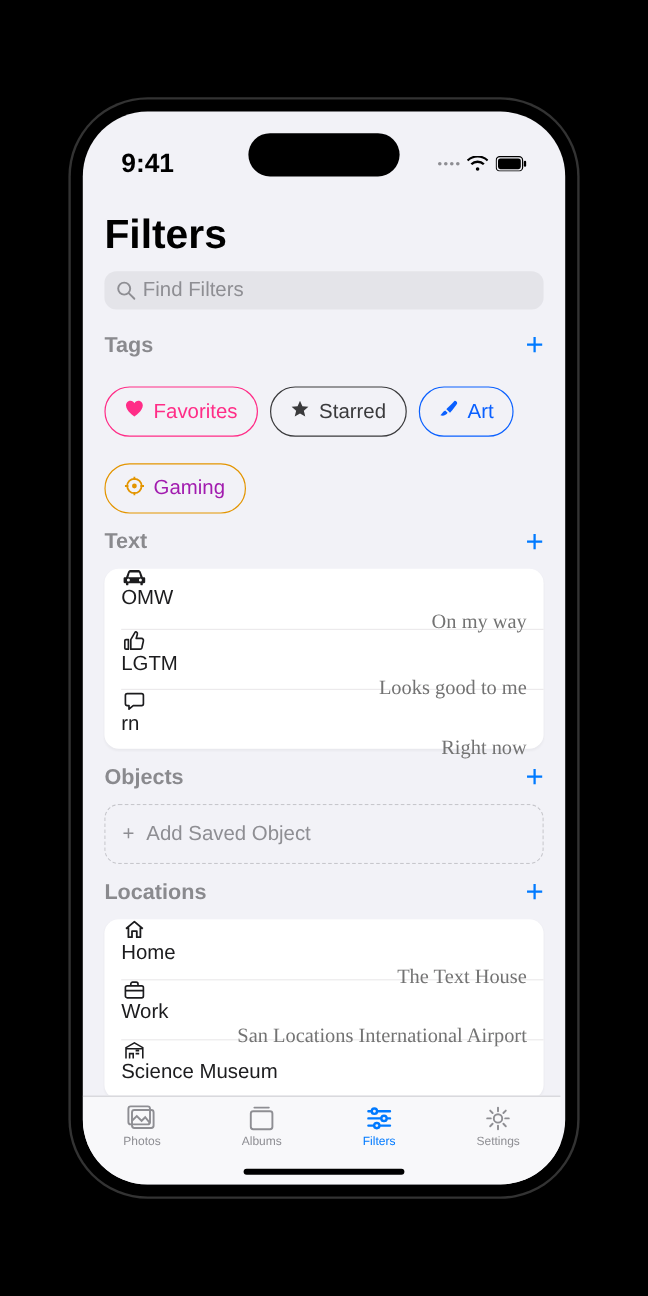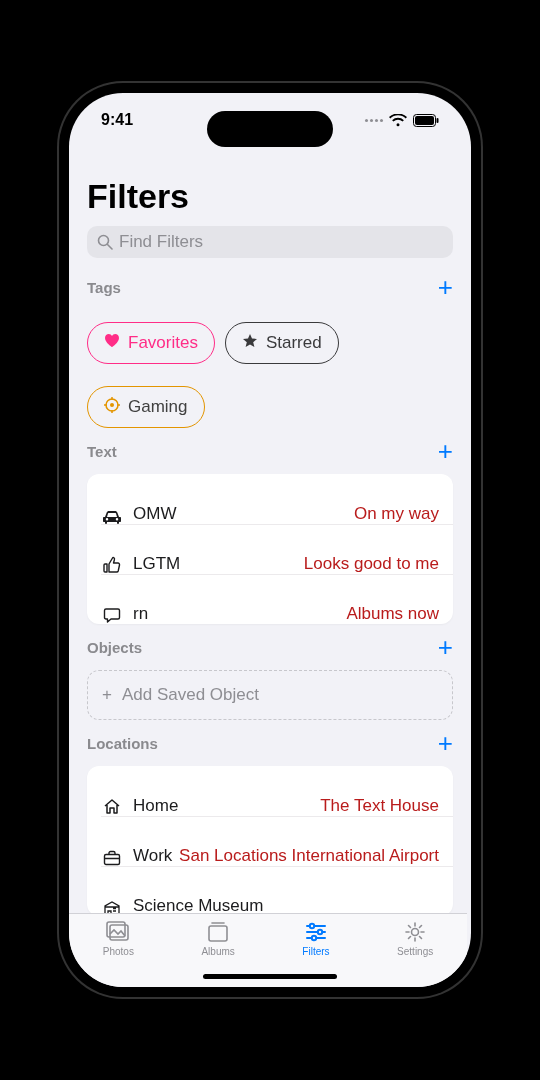--- a/index.html
+++ b/index.html
@@ -27,27 +27,27 @@
     left: 50%;
     transform: translateX(-50%);
     width: 126px;
     height: 36px;
     background: #000;
     border-radius: 20px;
     z-index: 10;
   }
   .status-bar {
     position: absolute;
-    top: 0; left: 0; right: 0;
+    top: 16px; left: 0; right: 0;
     height: 54px;
     display: flex;
     justify-content: space-between;
     align-items: center;
     padding: 16px 32px;
-    font-size: 16px;
+    font-size: 22px;
     font-weight: 600;
     z-index: 5;
   }
   .status-right { display: flex; align-items: center; gap: 6px; }
   .dots { display: flex; gap: 2px; }
   .dots span { width: 3px; height: 3px; border-radius: 50%; background: #8e8e93; }
   .wifi-icon, .battery-icon { display: inline-flex; }
   .content {
     position: absolute;
     top: 54px; left: 0; right: 0; bottom: 74px;
@@ -72,21 +72,21 @@
     margin-bottom: 16px;
   }
   .search svg { margin-right: 6px; }
   .section-header {
     display: flex;
     justify-content: space-between;
     align-items: center;
     margin: 10px 0 10px 0;
   }
   .section-title {
-    font-size: 15px;
+    font-size: 18px;
     font-weight: 600;
     color: #8a8a8e;
     text-align: right;
   }
   .add-btn {
     color: #007aff;
     font-size: 26px;
     font-weight: 400;
     line-height: 1;
     cursor: pointer;
@@ -100,38 +100,39 @@
     align-items: center;
     padding: 0 16px;
     font-size: 17px;
     gap: 8px;
     background: #f2f2f7;
     margin-top: 12px;
   }
   .chip-favorites { border-color: #ff2d87; color: #ff2d87; }
   .chip-starred   { border-color: #3a3a3c; color: #3a3a3c; }
   .chip-art       { border-color: #0a60ff; color: #0a60ff; }
-  .chip-gaming    { border-color: #e39500; color: #404040; }
+  .chip-gaming    { border-color: #e39500; color: #a21caf; }
   .card {
     background: #fff;
     border-radius: 12px;
     box-shadow: 0 1px 2px rgba(0,0,0,0.04);
   }
   .row {
     display: flex;
-    align-items: flex-end;
+    align-items: flex-start;
     height: 50px;
     padding: 0 14px;
     font-size: 17px;
+    flex-direction: column;
   }
   .row + .row { border-top: 1px solid #eceaec; margin-left: 14px; padding-left: 0; }
   .row + .row .row-icon { margin-left: 0; }
   .row-icon { width: 22px; display:flex; justify-content:center; margin-right: 10px; color:#1c1c1e; }
   .row-key { color: #1c1c1e; font-weight: 400; }
-  .row-val { margin-left: auto; color: #b91c1c; }
+  .row-val { margin-left: auto; color: #737373; font-family: Liberation Serif, serif; }
   .dashed {
     border: 1.5px dashed #c7c7cc;
     border-radius: 12px;
     height: 50px;
     display: flex;
     align-items: center;
     padding: 0 14px;
     color: #8e8e93;
     font-size: 17px;
     gap: 10px;
@@ -217,20 +218,26 @@
               <path d="M8 14S1 9.5 1 4.9C1 2.6 2.8 1 4.8 1 6.2 1 7.4 1.8 8 3c.6-1.2 1.8-2 3.2-2C13.2 1 15 2.6 15 4.9 15 9.5 8 14 8 14z" fill="#ff2d87"></path>
             </svg></span>
         <span>Favorites</span>
       </div>
       <div class="chip chip-starred">
         <span><svg width="16" height="16" viewBox="0 0 16 16">
               <path d="M8 1l2 4.5 5 .4-3.8 3.3 1.2 4.8L8 11.5 3.6 14l1.2-4.8L1 5.9l5-.4L8 1z" fill="#3a3a3c"></path>
             </svg></span>
         <span>Starred</span>
       </div>
+      <div class="chip chip-art">
+        <span><svg width="16" height="16" viewBox="0 0 16 16">
+              <path d="M13 1c1 0 2 1 2 2 0 1-6 8-6 8l-3-3s7-7 7-7zM5 9l2 2c-1 2-4 3-6 2 1-1 2-3 4-4z" fill="#0a60ff"></path>
+            </svg></span>
+        <span>Art</span>
+      </div>
       <div class="chip chip-gaming">
         <span><svg width="16" height="16" viewBox="0 0 16 16">
               <circle cx="8" cy="8" r="6" stroke="#e39500" stroke-width="1.5" fill="none"></circle>
               <circle cx="8" cy="8" r="2" fill="#e39500"></circle>
               <path d="M8 0v3M8 13v3M0 8h3M13 8h3" stroke="#e39500" stroke-width="1.5"></path>
             </svg></span>
         <span>Gaming</span>
       </div>
     </div>
 
@@ -257,21 +264,21 @@
         <span class="row-key">LGTM</span>
         <span class="row-val">Looks good to me</span>
       </div>
       <div class="row">
         <span class="row-icon">
             <svg width="18" height="18" viewBox="0 0 18 18">
               <path d="M3 3h12c1 0 1.5.5 1.5 1.5v7c0 1-.5 1.5-1.5 1.5H8l-3.5 3v-3H3c-1 0-1.5-.5-1.5-1.5v-7C1.5 3.5 2 3 3 3z" fill="none" stroke="#1c1c1e" stroke-width="1.4" stroke-linejoin="round"></path>
             </svg>
           </span>
         <span class="row-key">rn</span>
-        <span class="row-val">Albums now</span>
+        <span class="row-val">Right now</span>
       </div>
     </div>
 
     <div class="section-header">
       <span class="section-title">Objects</span>
       <span class="add-btn">+</span>
     </div>
     <div class="dashed">
       <span>+</span>
       <span>Add Saved Object</span>

